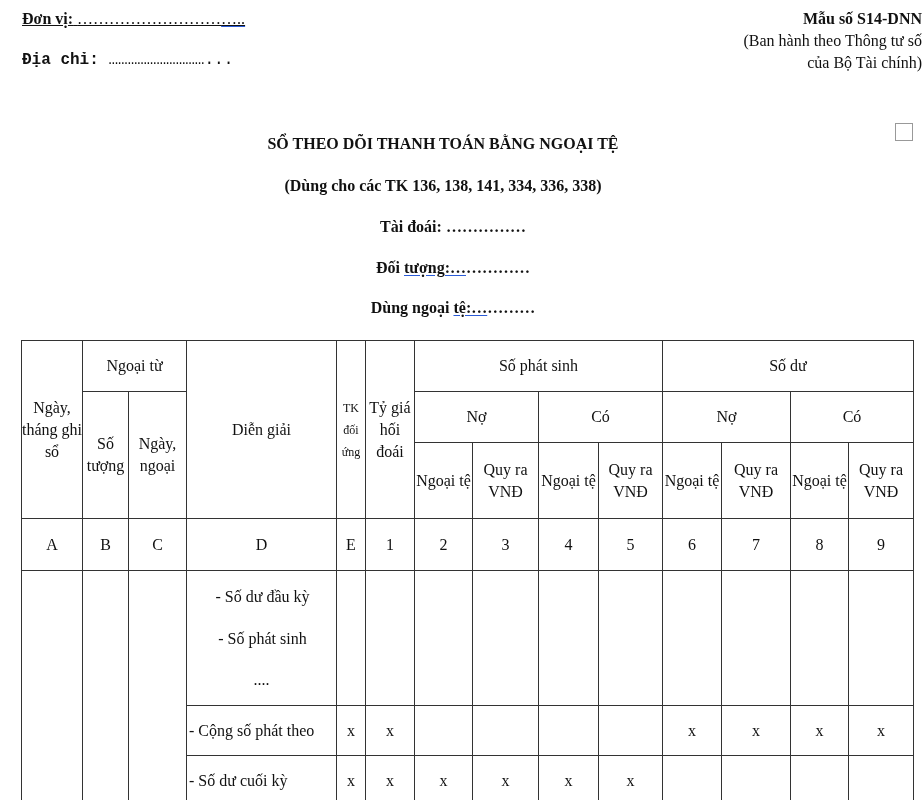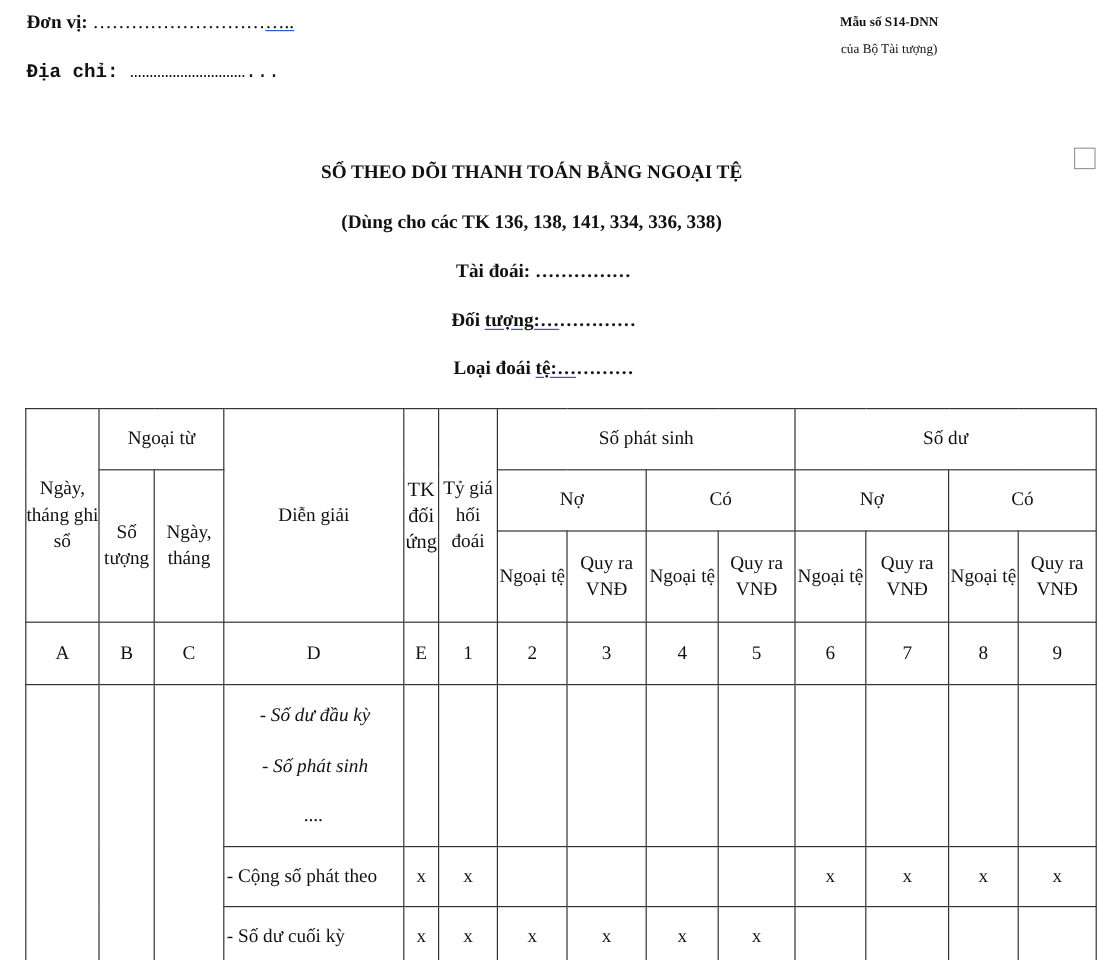--- a/index.html
+++ b/index.html
@@ -5,67 +5,68 @@
   html, body { margin: 0; padding: 0; background: #ffffff; }
   body {
     width: 922px; height: 800px; overflow: hidden; position: relative;
     font-family: "Liberation Serif", "DejaVu Serif", serif;
     color: #111;
   }
   .abs { position: absolute; }
   .bold { font-weight: bold; }
   .hdr-left { left: 22px; font-size: 16px; font-weight: bold; }
   .ul { text-decoration: underline; text-decoration-color: #2a5bd7; text-underline-offset: 2px; }
-  .hdr-right { left: 560px; width: 362px; text-align: center; font-size: 11px; line-height: 22px; top: 8px; }
+  .hdr-right { left: 560px; width: 362px; text-align: right; font-size: 16px; line-height: 22px; top: 8px; }
   .center-line { left: 0; width: 922px; text-align: center; font-size: 16px; font-weight: bold; }
   .checkbox { left: 895px; top: 123px; width: 18px; height: 18px; border: 1px solid #999; background: #fff; box-sizing: border-box; }
   table.ledger {
     position: absolute; left: 21px; top: 340px; border-collapse: collapse;
     table-layout: fixed; font-size: 16px;
   }
   table.ledger td {
     border: 1.5px solid #333; text-align: center; vertical-align: middle;
     padding: 0; line-height: 22px; overflow: hidden;
   }
   td.desc { text-align: left; vertical-align: top; }
   .desc-line { display: block; height: 42px; line-height: 42px; padding-left: 2px; }
   .desc-dots { display: block; text-align: center; height: 40px; line-height: 40px; }
-  .narrow { font-size: 17px; line-height: 20px; }
+  .narrow { font-size: 12px; line-height: 20px; }
   .left-txt { text-align: left !important; padding-left: 2px !important; }
 </style>
 </head>
 <body>
 
-<div class="abs hdr-left" style="top:10px;">
+<div class="abs hdr-left" style="top:10px;text-decoration:underline;">
   <span>Đơn vị:</span>
   <span style="font-weight:normal;">………………………</span><span class="ul" style="font-weight:normal;">…..</span>
 </div>
 <div class="abs hdr-left" style="top:51px;font-family:Liberation Mono, monospace;">
   <span>Địa chỉ:</span>
   <span style="font-weight:normal;">…………………………...</span>
 </div>
 
 <div class="abs hdr-right">
   <div class="bold">Mẫu số S14-DNN</div>
-  <div>của Bộ Tài tượng)</div>
+  <div>(Ban hành theo Thông tư số</div>
+  <div>của Bộ Tài chính)</div>
 </div>
 
 <div class="abs checkbox"></div>
 
 <div class="abs center-line" style="top:135px; left:-18px;">SỔ THEO DÕI THANH TOÁN BẰNG NGOẠI TỆ</div>
 <div class="abs center-line" style="top:177px; left:-18px;">(Dùng cho các TK 136, 138, 141, 334, 336, 338)</div>
 <div class="abs center-line" style="top:218px; left:-8px;">
   <span>Tài đoái:</span>
   <span>……………</span>
 </div>
 <div class="abs center-line" style="top:259px; left:-8px;">
   <span>Đối </span><span class="ul">tượng:…</span><span>…………</span>
 </div>
 <div class="abs center-line" style="top:299px; left:-8px;">
-  <span>Loại đoái </span><span class="ul">tệ:…</span><span>………</span>
+  <span>Dùng ngoại </span><span class="ul">tệ:…</span><span>………</span>
 </div>
 
 <table class="ledger">
   <colgroup>
     <col style="width:61px">
       <col style="width:46px">
       <col style="width:58px">
       <col style="width:150px">
     <col style="width:29px">
       <col style="width:49px">
@@ -83,21 +84,21 @@
     <td rowspan="3">Ngày, tháng ghi sổ</td>
     <td colspan="2">Ngoại từ</td>
     <td rowspan="3">Diễn giải</td>
     <td rowspan="3" class="narrow">TK đối ứng</td>
     <td rowspan="3">Tỷ giá hối đoái</td>
     <td colspan="4">Số phát sinh</td>
     <td colspan="4">Số dư</td>
   </tr>
   <tr style="height:51px;">
     <td rowspan="2">Số tượng</td>
-    <td rowspan="2">Ngày, tháng</td>
+    <td rowspan="2">Ngày, ngoại</td>
     <td colspan="2">Nợ</td>
     <td colspan="2">Có</td>
     <td colspan="2">Nợ</td>
     <td colspan="2">Có</td>
   </tr>
   <tr style="height:76px;">
     <td>Ngoại tệ</td>
     <td>Quy ra VNĐ</td>
     <td>Ngoại tệ</td>
     <td>Quy ra VNĐ</td>
@@ -115,21 +116,21 @@
     <td>1</td>
     <td>2</td>
     <td>3</td>
     <td>4</td>
     <td>5</td>
     <td>6</td>
     <td>7</td>
     <td>8</td>
     <td>9</td>
   </tr>
-  <tr style="height:135px;font-style:italic;">
+  <tr style="height:135px;">
     <td rowspan="3"></td>
     <td rowspan="3"></td>
     <td rowspan="3"></td>
     <td class="desc">
       <span class="desc-line">- Số dư đầu kỳ</span>
       <span class="desc-line">- Số phát sinh</span>
       <span class="desc-dots">....</span>
     </td>
     <td></td>
     <td></td>

